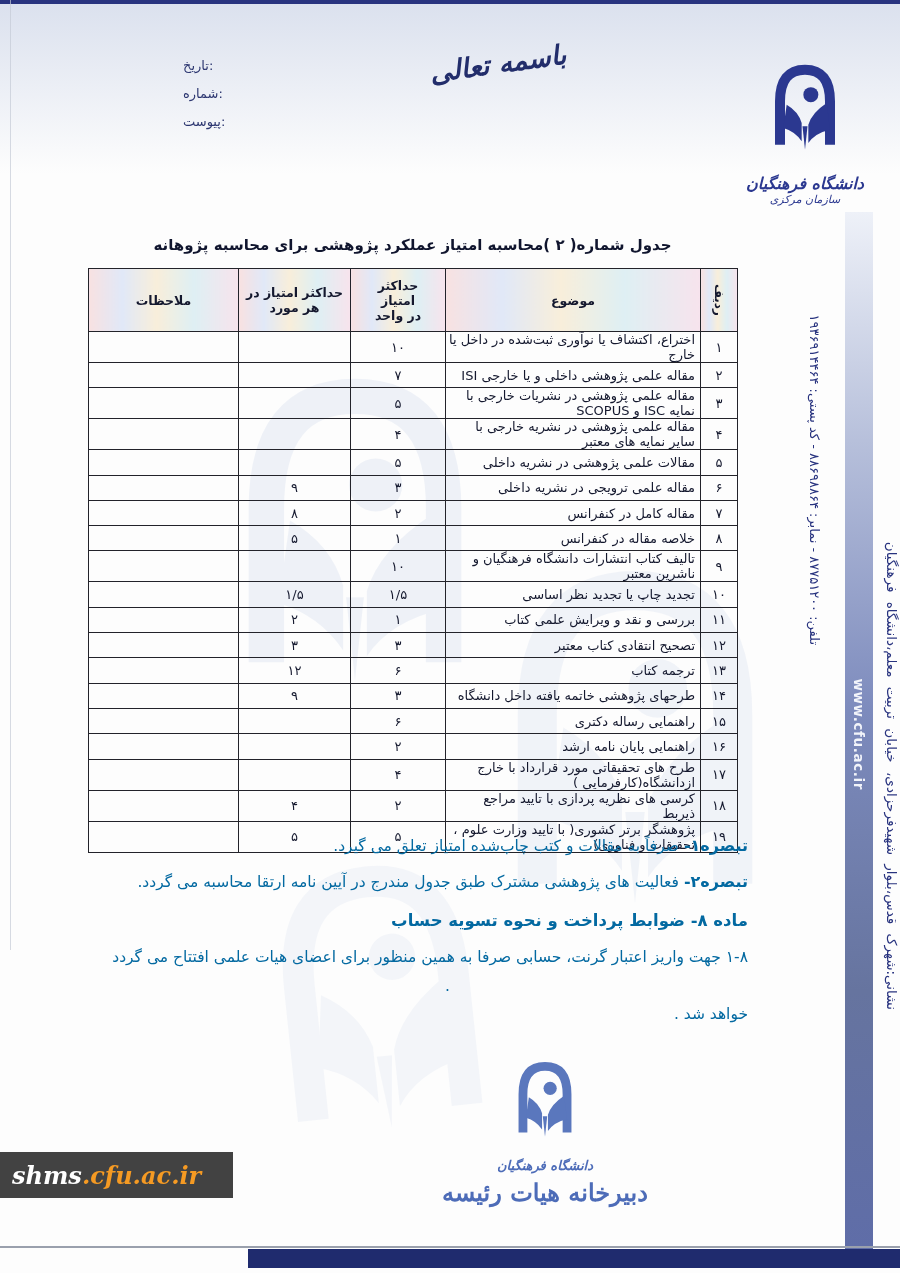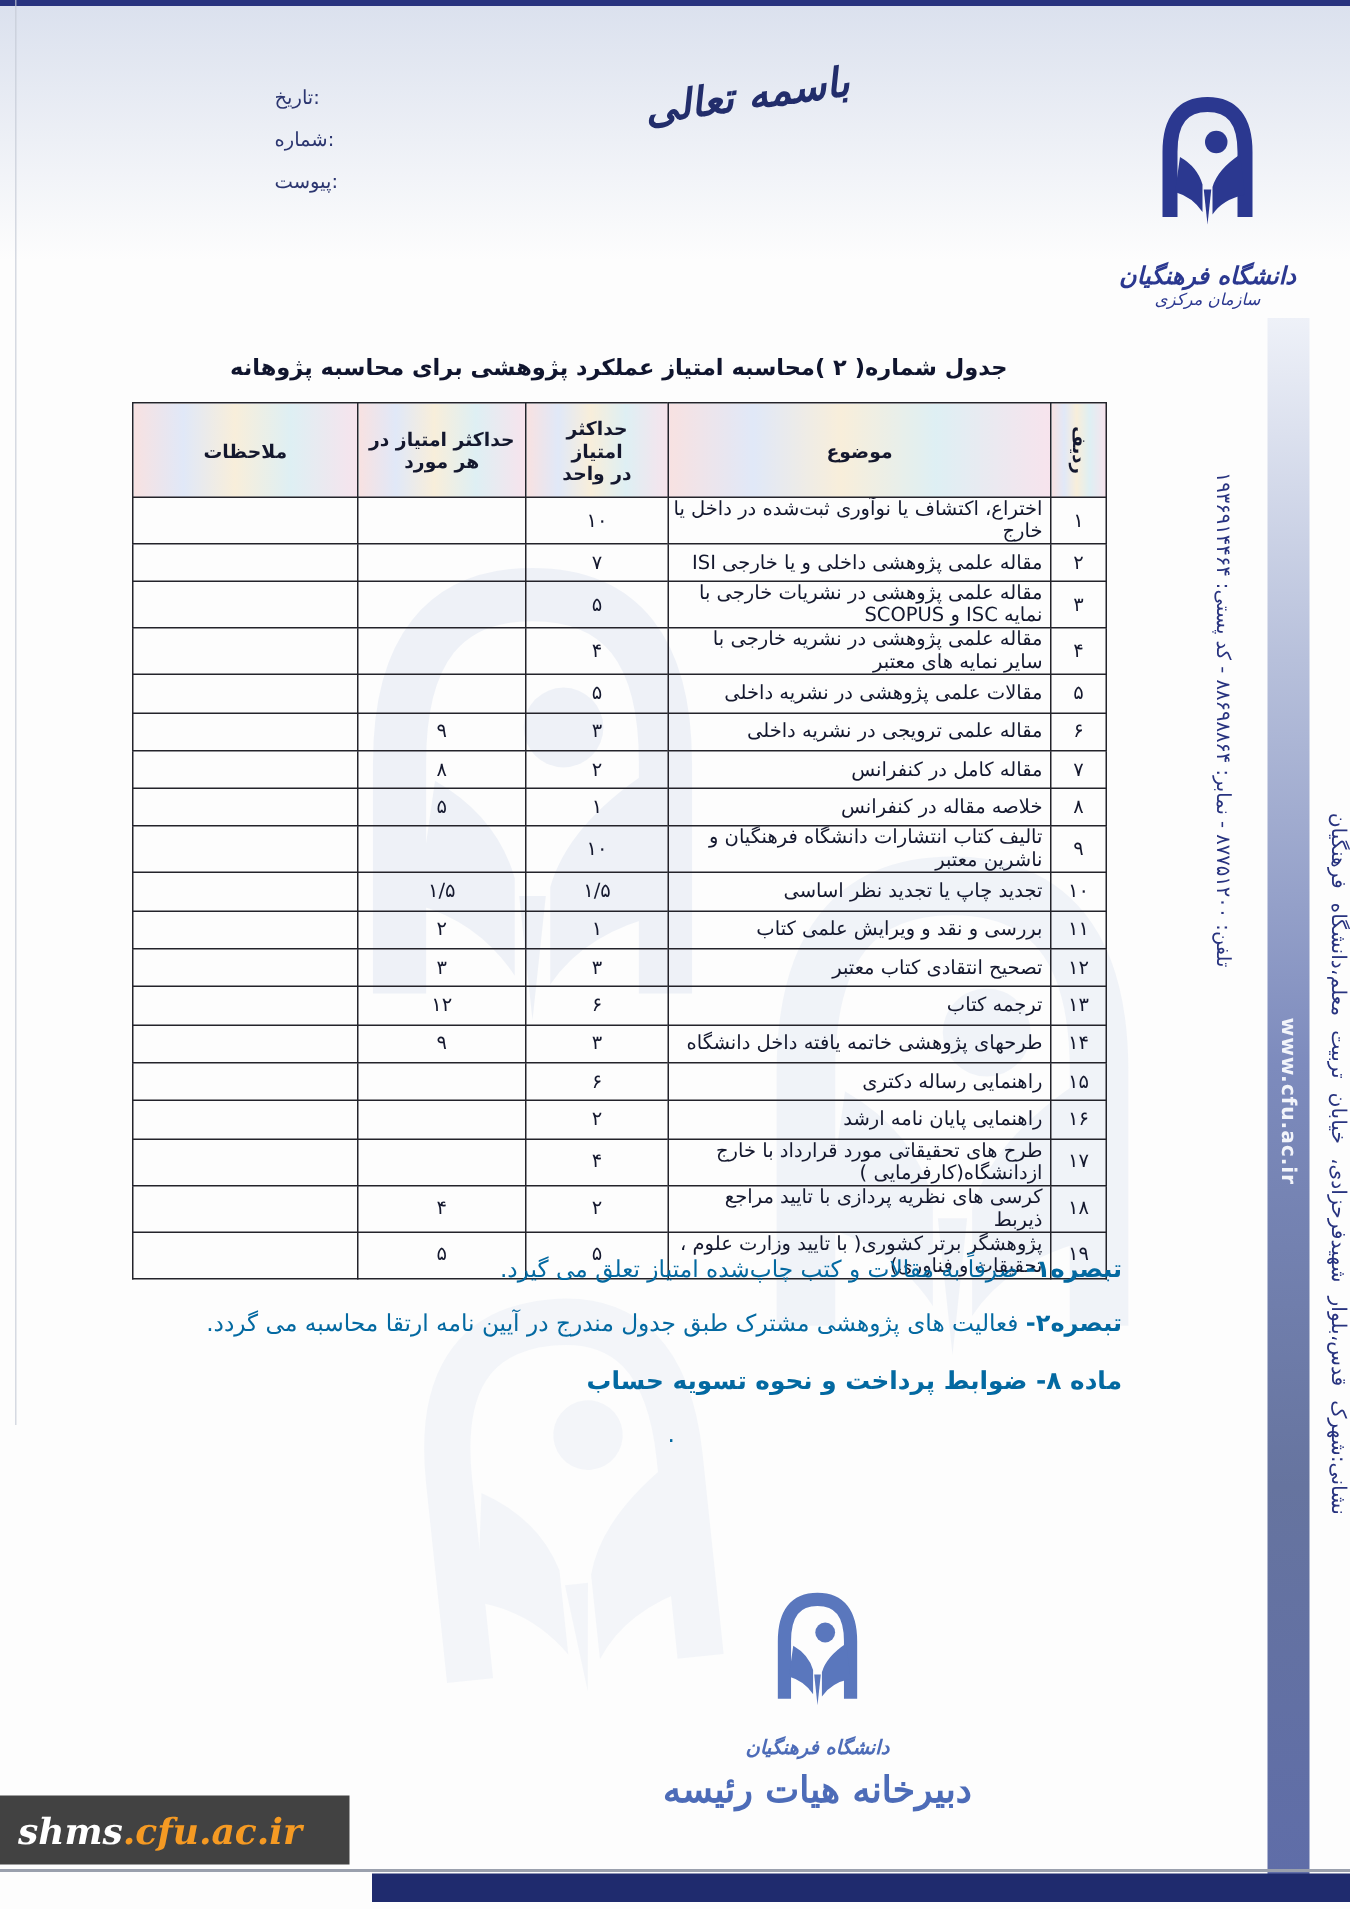--- a/index.html
+++ b/index.html
@@ -62,21 +62,21 @@
     font-size:24px;margin-top:5px;}
   
   .vtext{position:absolute;transform:rotate(90deg);transform-origin:100% 0;
     white-space:nowrap;direction:rtl;color:var(--navy,#28337f);z-index:3;}
   .v-address{right:0;top:1010px;width:795px;text-align:right;font-size:13.5px;
     letter-spacing:1.1px;word-spacing:5px;}
   .v-phone{right:78px;top:645px;width:410px;text-align:right;font-size:13px;letter-spacing:.8px;}
   .v-site{right:33px;top:790px;direction:ltr;text-align:left;font-size:13.5px;font-weight:bold;
     color:#f2f4fa;letter-spacing:.6px;}
   
-  .chip{position:absolute;left:0;top:1197px;width:233px;height:46px;background:var(--chip-bg,#424242);
+  .chip{position:absolute;left:0;top:1152px;width:233px;height:46px;background:var(--chip-bg,#424242);
     display:flex;align-items:center;padding-left:12px;box-sizing:border-box;z-index:3;
     font-style:italic;font-weight:bold;font-size:24px;font-family:"DejaVu Serif","Liberation Serif",serif;}
   .chip .pre{color:#ffffff;}
   .chip .suf{color:var(--chip-orange,#f59a23);}
 </style>
 </head>
 <body>
 
 <div id="page">
 
@@ -278,21 +278,23 @@
           <td>۵</td>
           <td></td>
         </tr>
       </tbody>
   </table>
 
   <div class="notes">
     <p class="note"><b>تبصره۱-</b><span> صرفاً به مقالات و کتب چاپ‌شده امتیاز تعلق می گیرد.</span></p>
     <p class="note"><b>تبصره۲-</b><span> فعالیت های پژوهشی مشترک طبق جدول مندرج در آیین نامه ارتقا محاسبه می گردد.</span></p>
     <div class="article-heading">ماده ۸- ضوابط پرداخت و نحوه تسویه حساب</div>
+    <p class="clause">۱-۸ جهت واریز اعتبار گرنت، حسابی صرفا به همین منظور برای اعضای هیات علمی افتتاح می گردد</p>
     <p class="lone-period">.</p>
+    <p class="clause-cont">خواهد شد .</p>
   </div>
 
   <div class="stamp">
     <svg width="76" height="97">
         <use href="#cfu-logo"></use>
       </svg>
     <div class="stamp-uni">دانشگاه فرهنگیان</div>
     <div class="stamp-office">دبیرخانه هیات رئیسه</div>
   </div>
 

